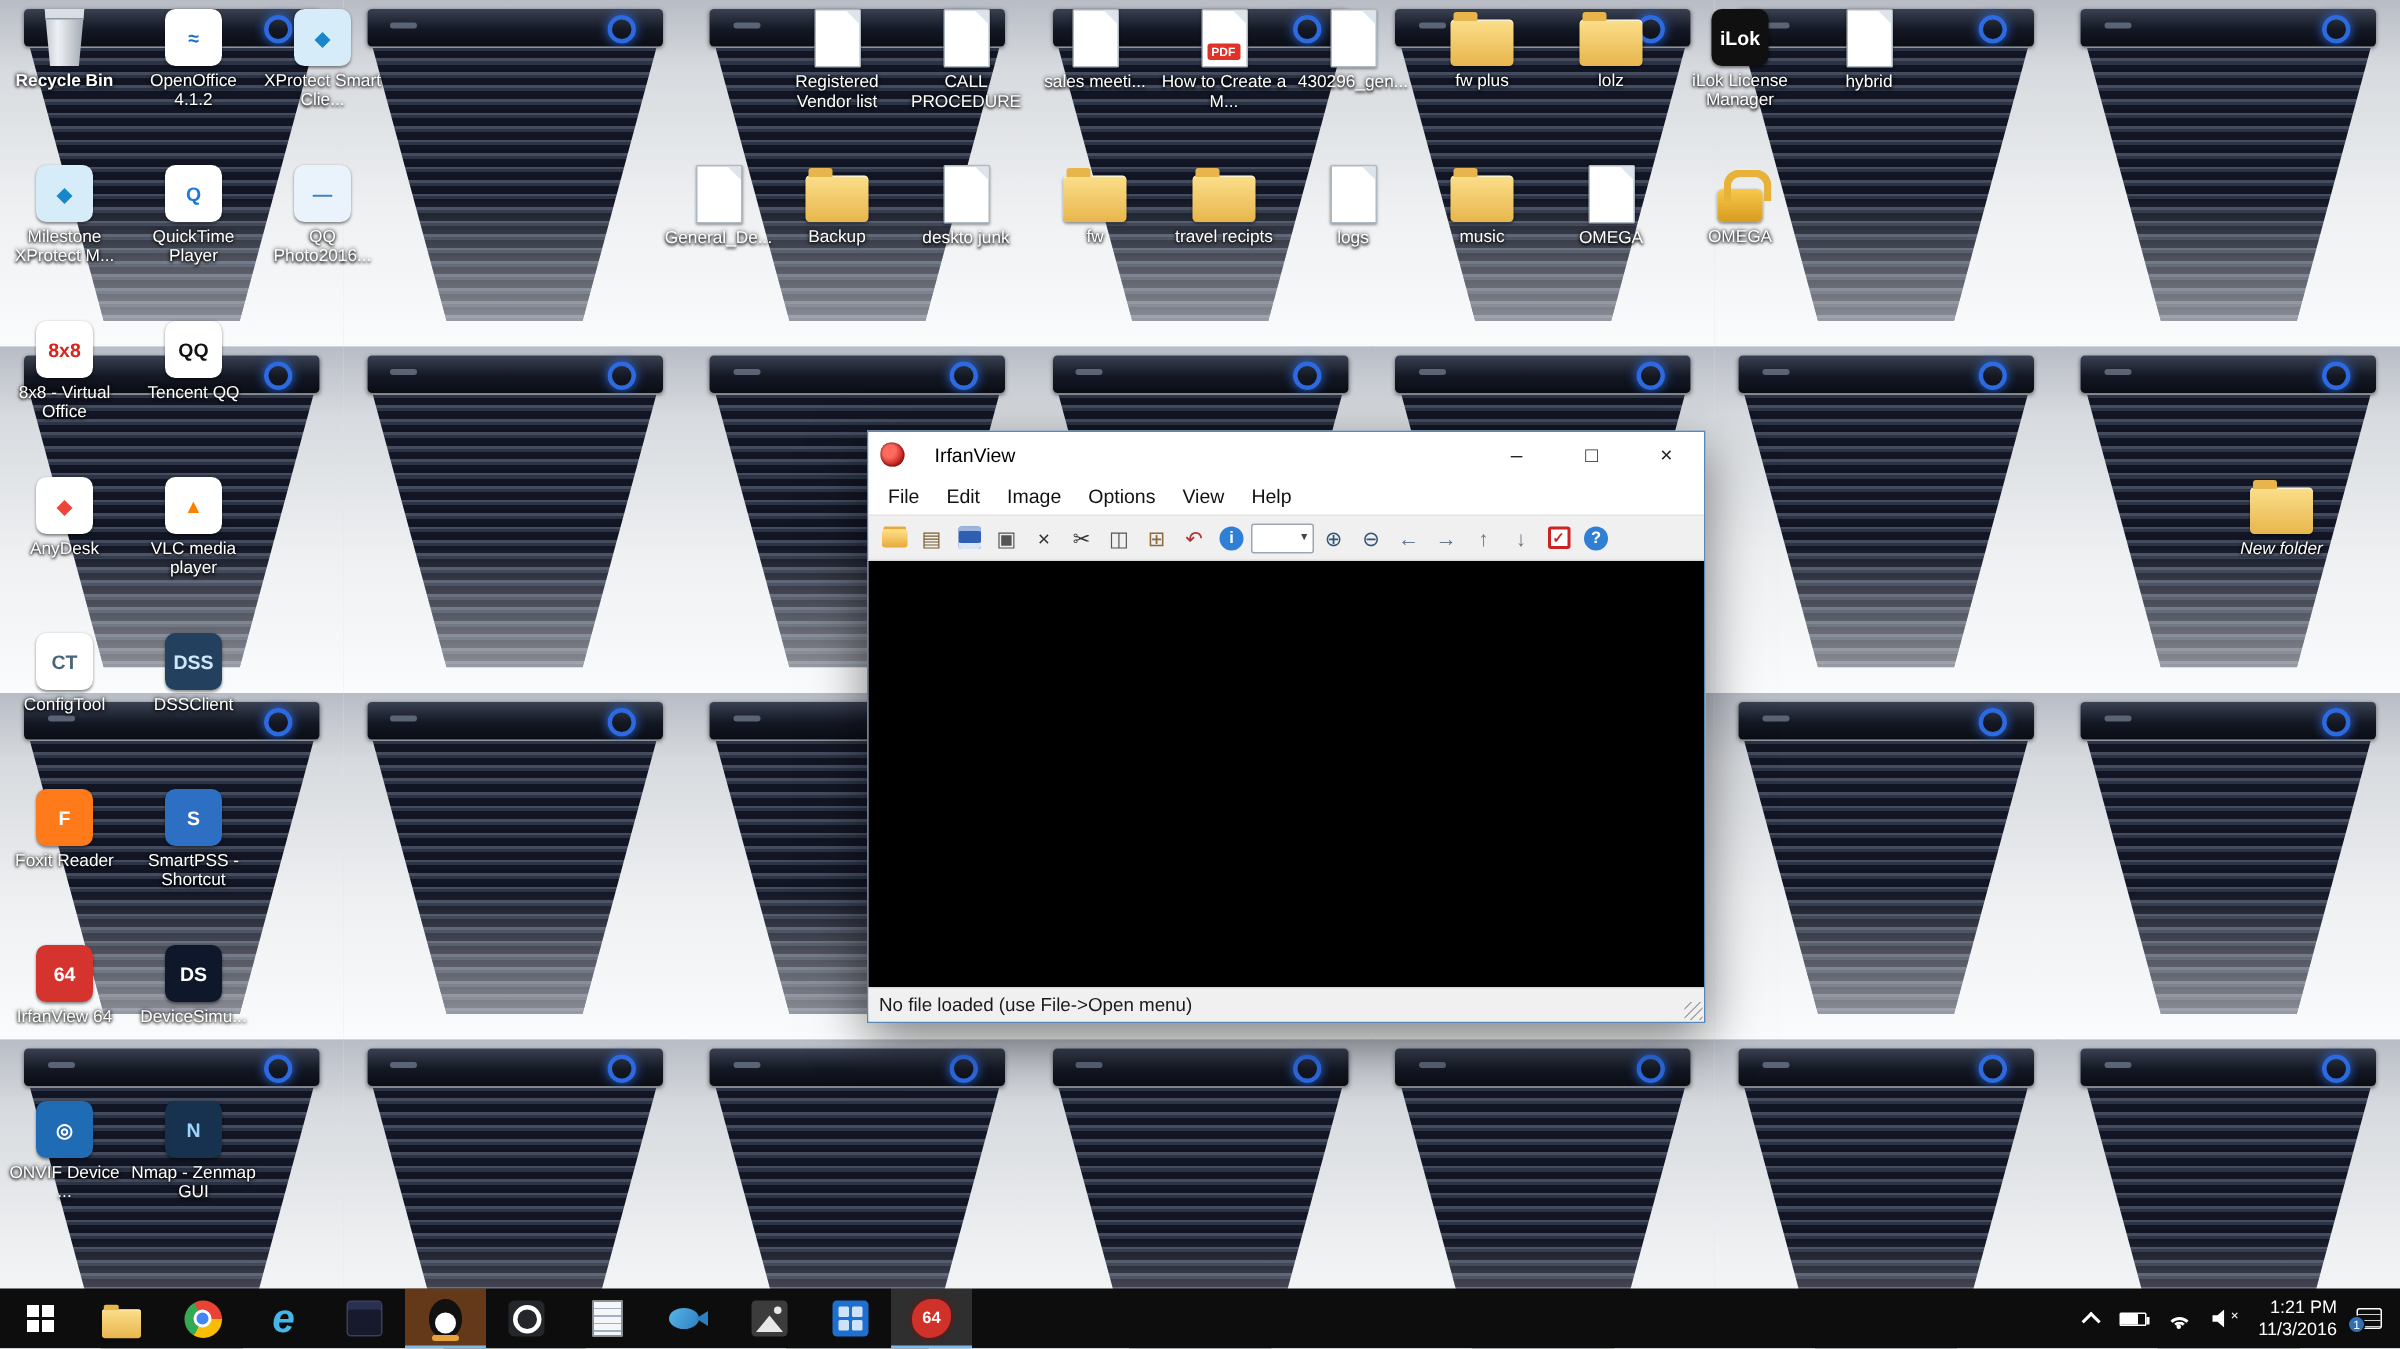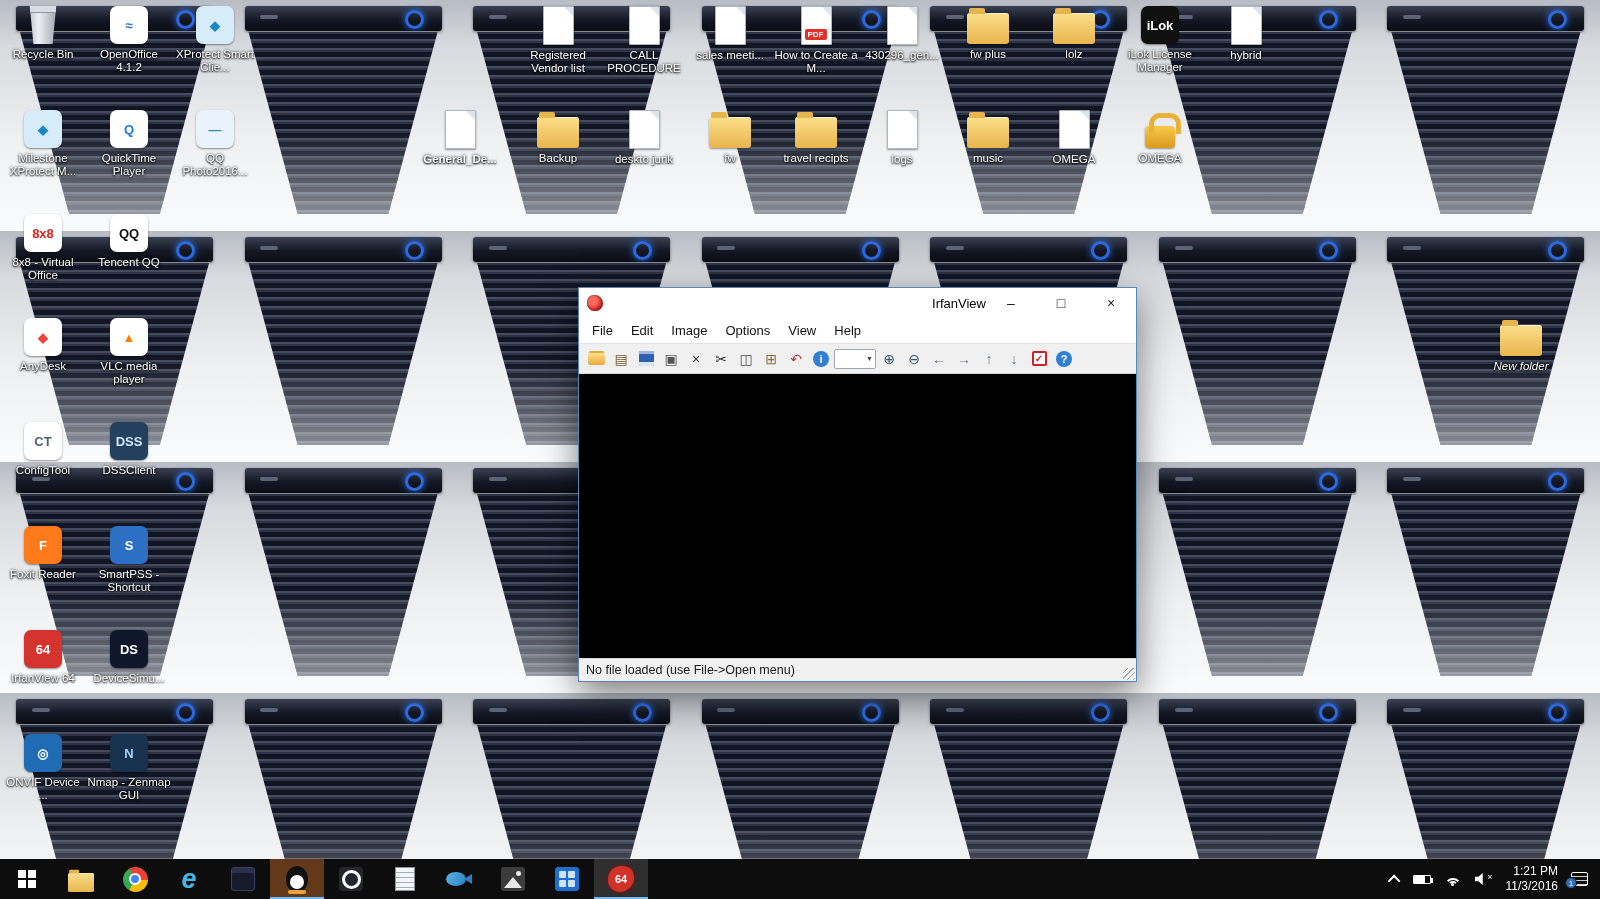--- a/index.html
+++ b/index.html
@@ -57,21 +57,21 @@
             border:5px solid #e8b23a; border-bottom:none; border-radius:11px 11px 0 0; }
 
   
   .window { position:absolute; left:578px; top:287px; width:559px; height:395px;
             background:#fff; border:1px solid #5b87b7; display:flex; flex-direction:column;
             box-shadow:0 12px 34px rgba(0,0,0,.5); z-index:20; }
   .titlebar { height:30px; display:flex; align-items:center; background:#fff; padding-left:8px; }
   .appico { width:16px; height:16px; border-radius:45% 55% 50% 50%;
             background:radial-gradient(circle at 35% 35%, #ff6a5e 0 30%, #c62421 65%, #7d0f0c 100%);
             box-shadow:inset 0 0 2px #500; }
-  .wtitle { margin-left:3px; font-size:13px; color:#000; flex:1;text-align:right; }
+  .wtitle { margin-left:20px; font-size:13px; color:#000; flex:1; }
   .wbtns { display:flex; height:100%; }
   .wbtn { width:50px; height:100%; display:flex; align-items:center; justify-content:center;
           font-size:14px; color:#222; }
   .menubar { height:26px; display:flex; align-items:center; background:#fff;
              border-bottom:1px solid #e3e3e3; padding-left:4px; }
   .mitem { padding:0 9px; font-size:13px; line-height:24px; color:#111; }
   .toolbar { height:30px; display:flex; align-items:center; background:#f0f0f0;
              border-bottom:1px solid #d9d9d9; padding-left:5px; gap:1px; }
   .tbtn { width:24px; height:24px; display:flex; align-items:center; justify-content:center;
           font-size:14px; border:1px solid transparent; border-radius:2px; }
@@ -340,21 +340,21 @@
       </div>
       <div class="tile" style="left: 1371.43px; top: 693px;">
         <div class="device">
           <div class="dfront"></div>
           <div class="dbody"></div>
         </div>
       </div>
     </div>
 
   <div id="icons">
-      <div class="dicon" style="left: 0px; top: 6px;">
+      <div class="dicon" style="left: 0px; top: 6px; font-weight: bold;">
         <span class="ig ig-bin"></span>
         <span class="ilabel">Recycle Bin</span>
       </div>
       <div class="dicon" style="left: 86px; top: 6px;">
         <span class="ig ig-app" style="background:#ffffff;color:#1e6fc8">≈</span>
         <span class="ilabel">OpenOffice 4.1.2</span>
       </div>
       <div class="dicon" style="left: 172px; top: 6px;">
         <span class="ig ig-app" style="background:#d6ecf9;color:#1887c9">◆</span>
         <span class="ilabel">XProtect Smart Clie...</span>
@@ -472,21 +472,21 @@
         <span class="ilabel">iLok License Manager</span>
       </div>
       <div class="dicon" style="left: 1203px; top: 6px;">
         <span class="ig ig-doc">
           <i></i>
           <i></i>
           <i></i>
         </span>
         <span class="ilabel">hybrid</span>
       </div>
-      <div class="dicon" style="left: 417px; top: 110px; font-weight: bold;">
+      <div class="dicon" style="left: 436px; top: 110px;">
         <span class="ig ig-doc">
           <i></i>
           <i></i>
           <i></i>
         </span>
         <span class="ilabel">General_De...</span>
       </div>
       <div class="dicon" style="left: 515px; top: 110px;">
         <span class="ig ig-folder"></span>
         <span class="ilabel">Backup</span>

